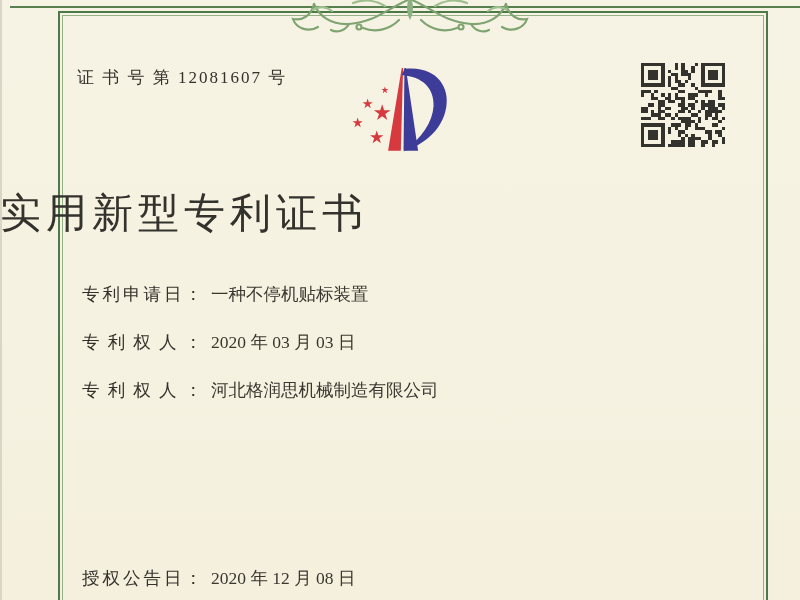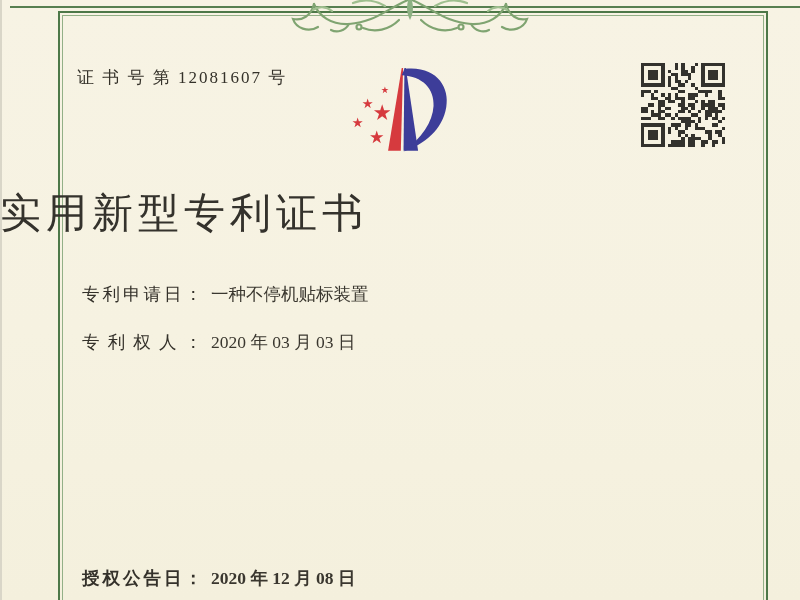--- a/index.html
+++ b/index.html
@@ -27,21 +27,21 @@
   }
   .fields{position:absolute;left:82px;right:50px;top:283px;font-size:17.5px;}
   .row{height:22px;line-height:22px;margin-bottom:26px;white-space:nowrap;}
   .lbl{
     display:inline-block;width:120px;text-align:justify;text-align-last:justify;
     -moz-text-align-last:justify;vertical-align:top;color:#34312a;
   }
   .val{margin-left:9px;color:#3a372f;}
   .footer{position:absolute;left:82px;top:567px;right:30px;height:22px;font-size:17.5px;line-height:22px;}
   .fgroup{position:absolute;top:0;white-space:nowrap;}
-  .fg1{left:0;font-weight:bold;}
+  .fg1{left:0;}
   .fg2{left:326px;}
 </style>
 </head>
 <body>
 
 <div class="page">
 
   <div class="left-edge"></div>
   <div class="topline"></div>
   <div class="frame"></div>
@@ -293,20 +293,23 @@
 
   <div class="title">实用新型专利证书</div>
 
   <div class="fields">
     <div class="row">
       <span class="lbl">专利申请日：</span><span class="val">一种不停机贴标装置</span>
     </div>
     <div class="row">
       <span class="lbl">专利权人：</span><span class="val">2020 年 03 月 03 日</span>
     </div>
+    <div class="row">
+      <span class="lbl">专利权人：</span><span class="val">河北格润思机械制造有限公司</span>
+    </div>
   </div>
 
   <div class="footer">
     <span class="fgroup fg1">
       <span class="lbl">授权公告日：</span><span class="val">2020 年 12 月 08 日</span>
     </span>
   </div>
 
 </div>
 

